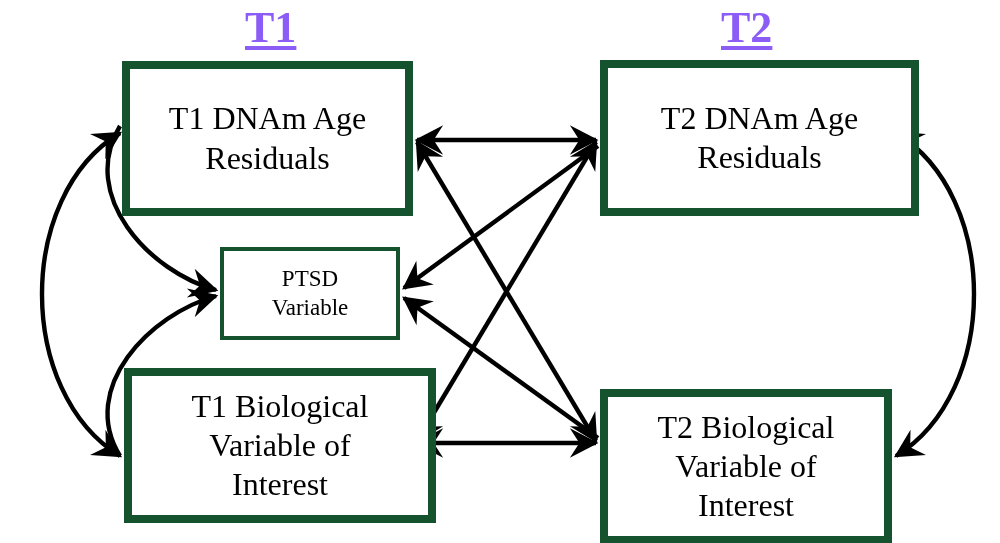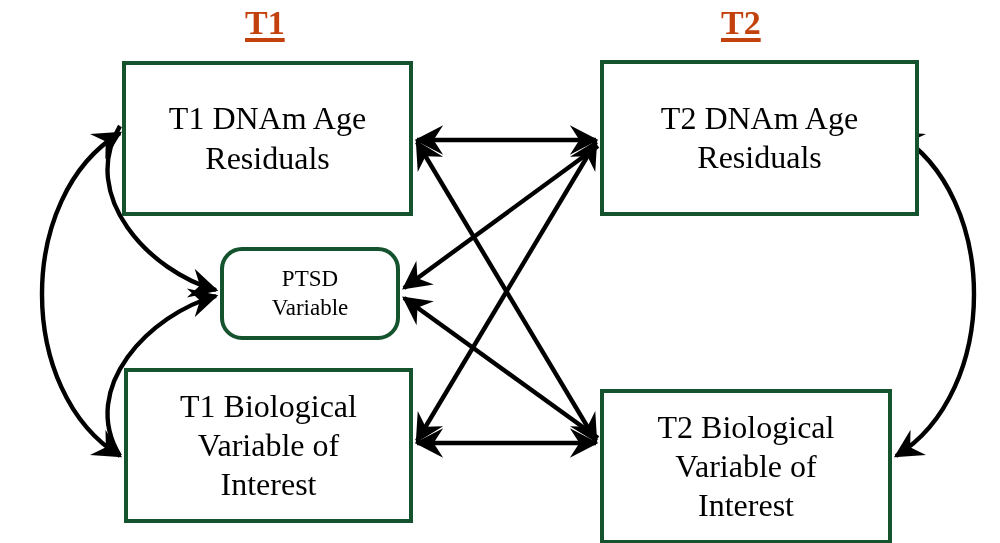--- a/index.html
+++ b/index.html
@@ -20,33 +20,33 @@
   #wires {
     position: absolute;
     left: 0;
     top: 0;
     width: 1000px;
     height: 543px;
   }
   .wave-label {
     position: absolute;
     font-weight: bold;
-    font-size: 34px;
+    font-size: 44px;
     line-height: 1;
-    color: #c2410c;
+    color: #8b5cf6;
     text-decoration: underline;
     text-decoration-thickness: 4px;
     text-underline-offset: 4px;
     letter-spacing: 0px;
     white-space: nowrap;
   }
   .node {
     position: absolute;
     box-sizing: border-box;
-    border: 4px solid #14532d;
+    border: 8px solid #14532d;
     background: #ffffff;
     display: flex;
     align-items: center;
     justify-content: center;
     text-align: center;
     color: #000000;
     z-index: 2;
   }
   .node .node-text {
     display: block;
@@ -116,28 +116,28 @@
     </span>
   </div>
 
   <div class="node node-big" style="left:600px; top:60px; width:319px; height:156px;">
     <span class="node-text">
       <span>T2 DNAm Age</span><br>
       <span>Residuals</span>
     </span>
   </div>
 
-  <div class="node node-small" style="left:220px; top:247px; width:180px; height:93px;border-radius:22px;">
+  <div class="node node-small" style="left:220px; top:247px; width:180px; height:93px;">
     <span class="node-text">
       <span>PTSD</span><br>
       <span>Variable</span>
     </span>
   </div>
 
-  <div class="node node-big" style="left:124px; top:368px; width:289px; height:155px;">
+  <div class="node node-big" style="left:124px; top:368px; width:312px; height:155px;">
     <span class="node-text">
       <span>T1 Biological</span><br>
       <span>Variable of</span><br>
       <span>Interest</span>
     </span>
   </div>
 
   <div class="node node-big" style="left:600px; top:368px; width:292px; height:155px;margin-top:21px;">
     <span class="node-text">
       <span>T2 Biological</span><br>

